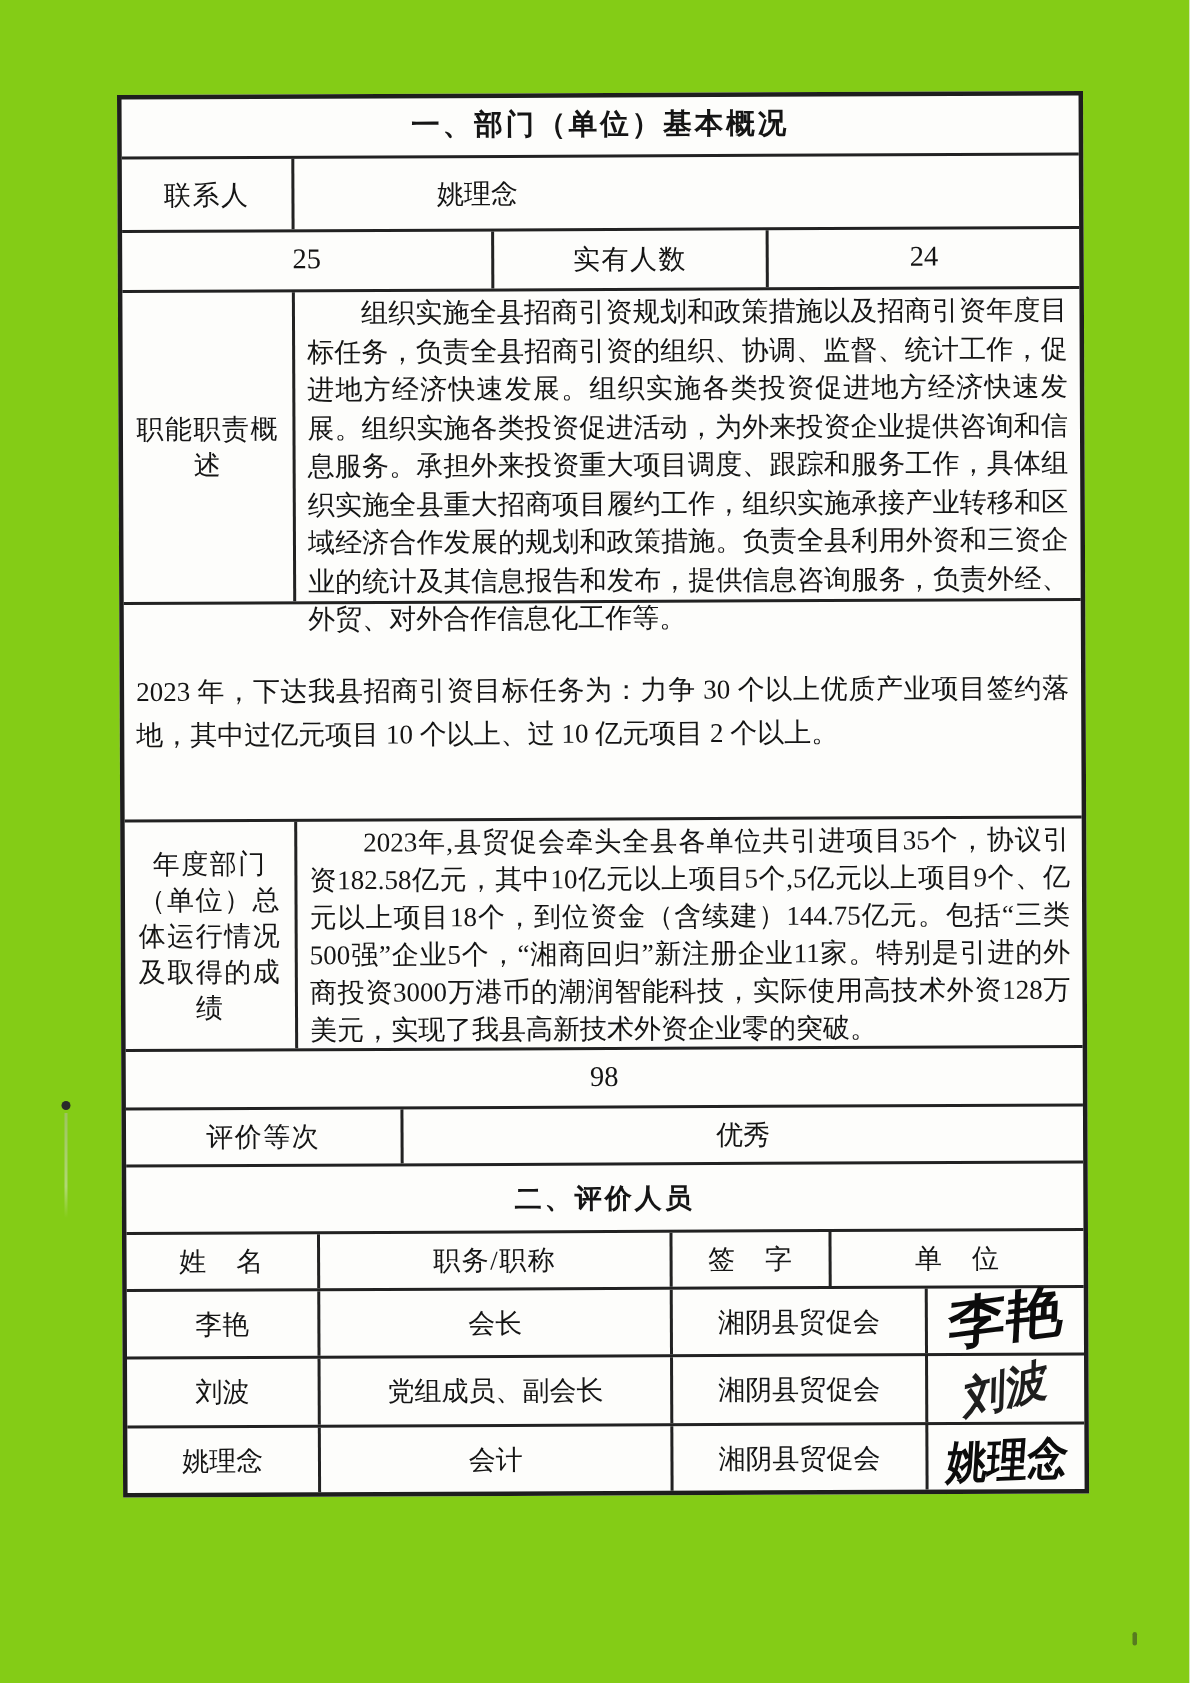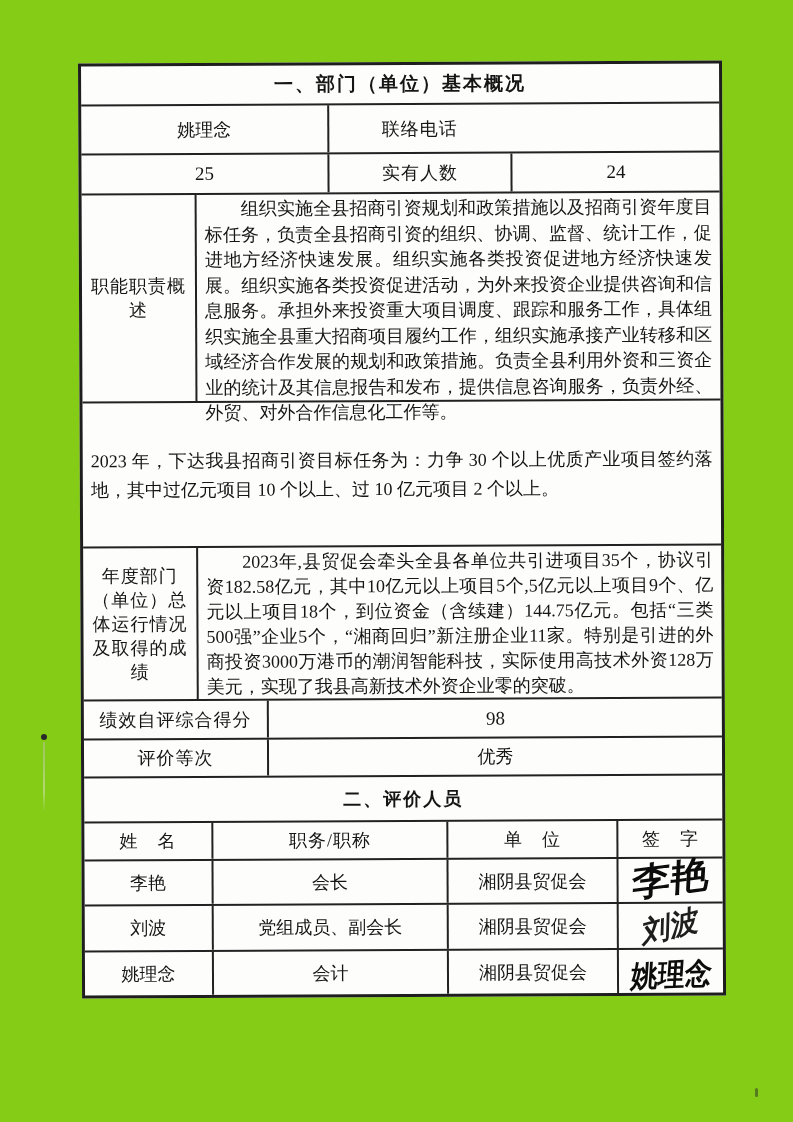--- a/index.html
+++ b/index.html
@@ -58,22 +58,22 @@
 
 <div class="page">
 
   <div class="tbl">
 
     <div class="r" style="height:38px">
       <div class="c sec-title">一、部门（单位）基本概况</div>
     </div>
 
     <div class="r" style="height:49px">
+      <div class="c lab" style="flex:0 0 113px">联系人</div>
       <div class="c" style="flex:0 0 246px">姚理念</div>
-      <div class="c lab" style="flex:0 0 183px">联络电话</div>
     </div>
 
     <div class="r" style="height:40px">
       <div class="c num" style="flex:0 0 246px">25</div>
       <div class="c lab" style="flex:0 0 183px">实有人数</div>
       <div class="c num" style="flex:1">24</div>
     </div>
 
     <div class="r" style="height:208px">
       <div class="c lab" style="flex:0 0 113px">职能职责概述</div>
@@ -91,38 +91,37 @@
     <div class="r" style="height:153px">
       <div class="c lab" style="flex:0 0 113px">
         <span class="labspan w6">年度部门（单位）总体运行情况及取得的成绩</span>
       </div>
       <div class="c" style="flex:1;align-items:flex-start">
         <span class="para ind" style="line-height:25px">2023年,县贸促会牵头全县各单位共引进项目35个，协议引资182.58亿元，其中10亿元以上项目5个,5亿元以上项目9个、亿元以上项目18个，到位资金（含续建）144.75亿元。包括“三类500强”企业5个，“湘商回归”新注册企业11家。特别是引进的外商投资3000万港币的潮润智能科技，实际使用高技术外资128万美元，实现了我县高新技术外资企业零的突破。</span>
       </div>
     </div>
 
     <div class="r" style="height:39px">
-      <div class="c lab" style="flex:0 0 183px">绩效自评综合得分</div>
       <div class="c num" style="flex:1">98</div>
     </div>
 
     <div class="r" style="height:38px">
       <div class="c lab" style="flex:0 0 183px">评价等次</div>
       <div class="c" style="flex:1">优秀</div>
     </div>
 
     <div class="r" style="height:45px">
       <div class="c sec-title" style="font-size:18px">二、评价人员</div>
     </div>
 
     <div class="r" style="height:38px">
       <div class="c lab" style="flex:0 0 127px">姓　名</div>
       <div class="c lab" style="flex:0 0 235px">职务/职称</div>
+      <div class="c lab" style="flex:1">签　字</div>
       <div class="c lab" style="flex:0 0 170px">单　位</div>
-      <div class="c lab" style="flex:1">签　字</div>
     </div>
 
     <div class="r" style="height:45px">
       <div class="c" style="flex:0 0 127px">李艳</div>
       <div class="c" style="flex:0 0 235px">会长</div>
       <div class="c" style="flex:0 0 170px">湘阴县贸促会</div>
       <div class="c sig-cell" style="flex:1">
         <span class="sig sig1">李艳</span>
       </div>
     </div>

